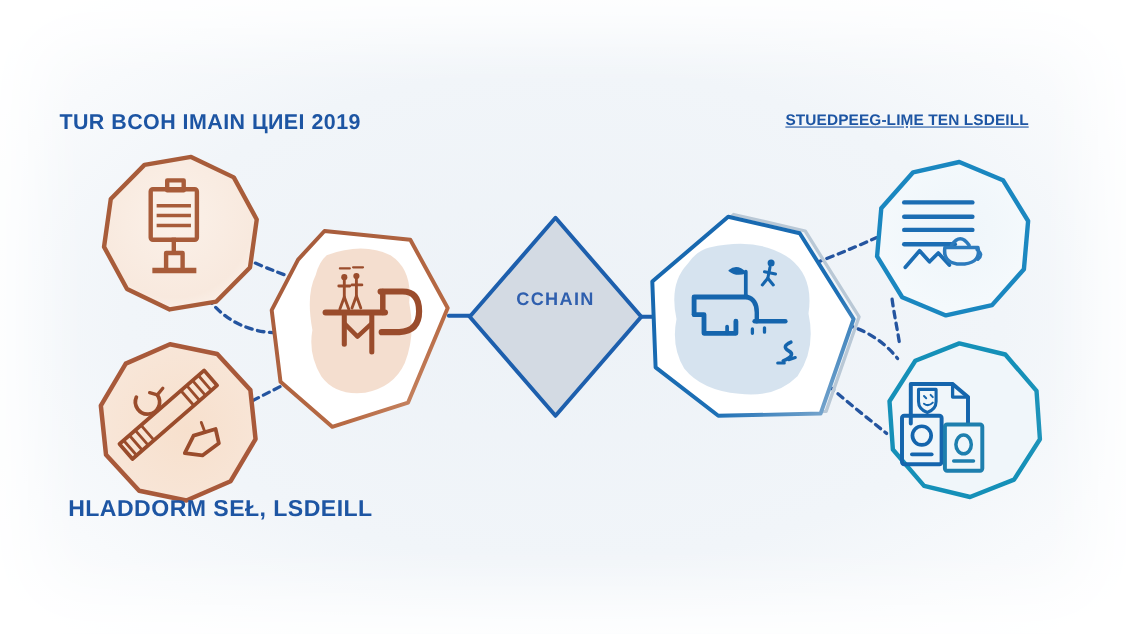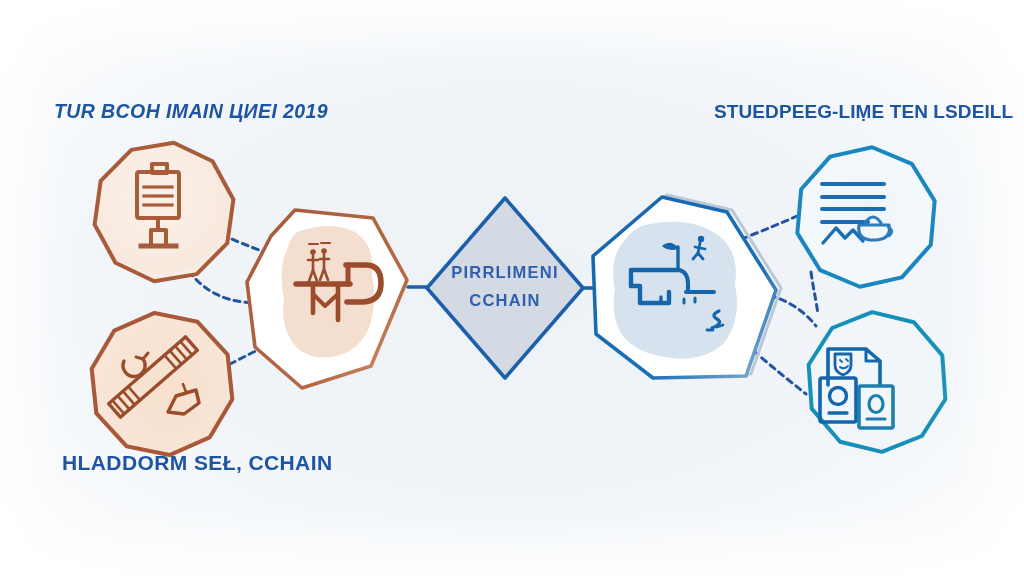--- a/index.html
+++ b/index.html
@@ -18,22 +18,22 @@
   }
   .diagram-svg{position:absolute;left:0;top:0;}
   .label{
     position:absolute;
     color:#1d55a3;
     font-weight:700;
     letter-spacing:.4px;
     white-space:nowrap;
     z-index:3;
   }
-  .label.tl{left:54px;top:100px;font-size:19.5px;font-style:italic;}
-  .label.tr{left:714px;top:101px;font-size:19px;letter-spacing:.1px;}
+  .label.tl{left:54px;top:100px;font-size:19.5px;}
+  .label.tr{left:714px;top:101px;font-size:14px;letter-spacing:.1px;text-decoration:underline;}
   .label.bl{left:62px;top:451px;font-size:21px;}
   .label.br{left:789px;top:454px;font-size:20.5px;}
   .diamond-text{
     position:absolute;
     left:425px;top:258px;width:160px;
     text-align:center;
     color:#2f5fae;
     font-weight:700;
     font-size:16.5px;
     letter-spacing:1.2px;
@@ -221,20 +221,19 @@
           <rect x="859" y="386" width="34" height="42" rx="2"></rect>
           <ellipse cx="876" cy="404" rx="7" ry="8.5" stroke-width="3.2"></ellipse>
           <path d="M867 419 H885" stroke-width="3.2"></path>
         </g>
       </g>
     </g>
   </svg>
 
   <div class="label tl">TUR BCOH IMAIN ЦИЕI 2019</div>
   <div class="label tr">STUEDPEEG-LIṂE TEN LSDEILL</div>
-  <div class="label bl">HLADDORM SEŁ, CCHAIN</div>
+  <div class="label bl">HLADDORM SEŁ, LSDEILL</div>
 
   <div class="diamond-text">
-    <div>PIRRLIMENI</div>
     <div>CCHAIN</div>
   </div>
 
 </div>
 
 </body></html>

